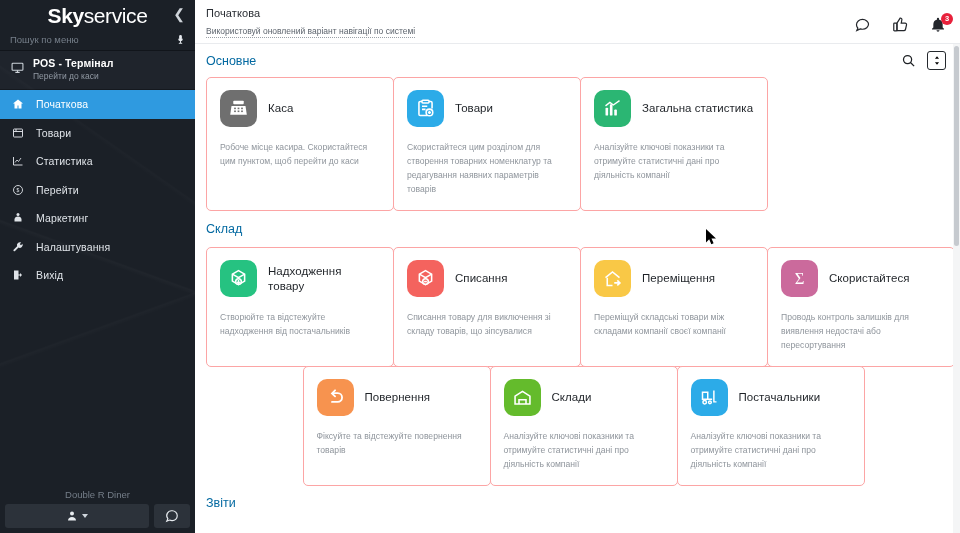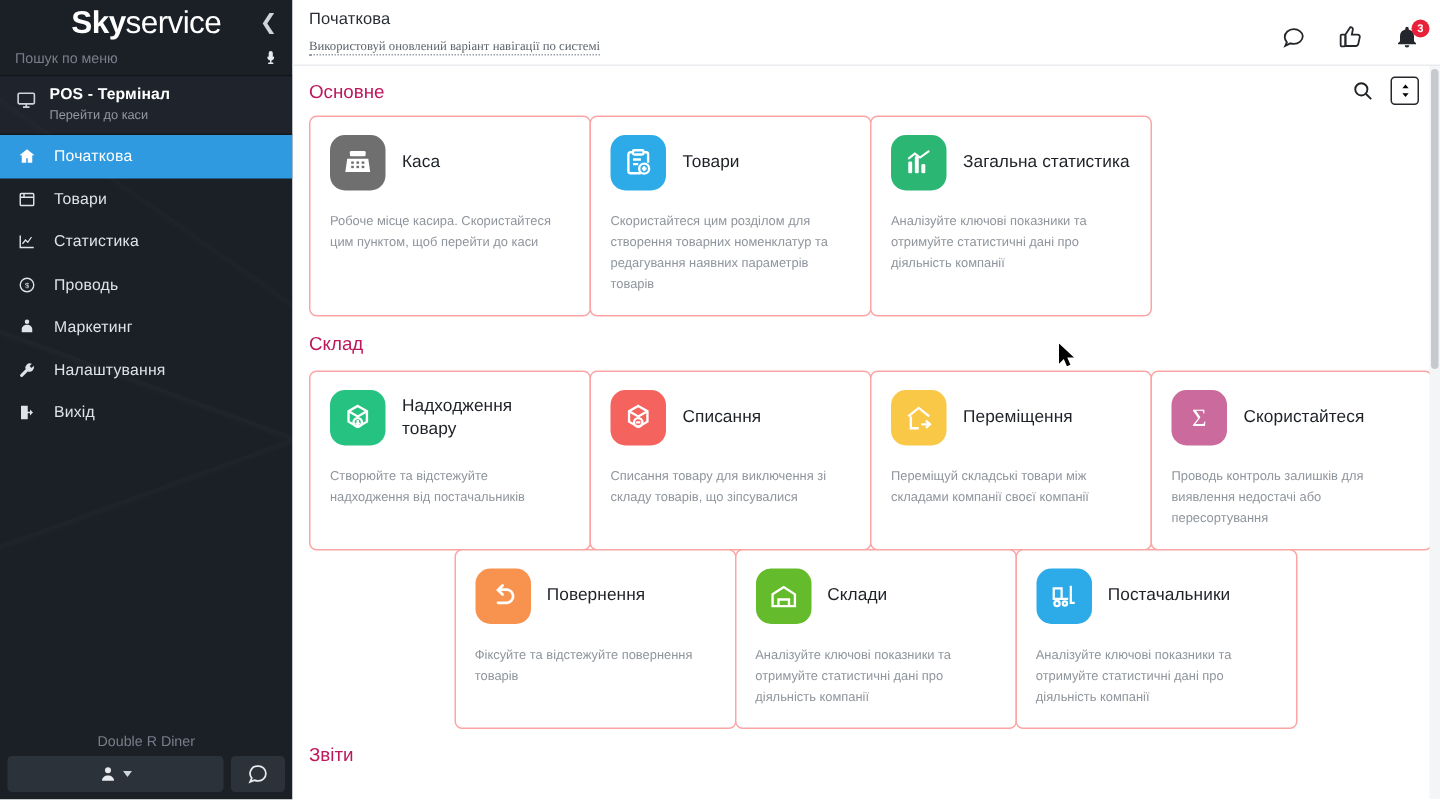--- a/index.html
+++ b/index.html
@@ -99,38 +99,37 @@
     height: 44px; border-bottom: 1px solid #e9ebee;
     display: flex; align-items: flex-start; padding: 6px 14px 0 11px;
     flex: 0 0 44px;
   }
   .tb-left { flex: 1; }
   .tb-title { font-size: 11px; color: #2a2e34; line-height: 14px; letter-spacing:.1px;}
   .tb-sub {
     font-size: 8.5px; color: #5d646d; margin-top: 3px;
     border-bottom: 1px dotted #9aa0a7; display: inline-block; padding-bottom:1px;
     cursor: pointer;
-    font-family: Liberation Serif, serif;
   }
   .tb-icons { display: flex; align-items: center; gap: 21px; padding-top: 10px; }
   .tb-ico { color: #23262b; cursor: pointer; position: relative; display:flex; }
   .badge {
     position: absolute; top: -4px; right: -7px;
     background: #e8213b; color: #fff; border-radius: 50%;
     width: 12px; height: 12px; font-size: 7.5px;
     display: flex; align-items: center; justify-content: center; font-weight: 700;
   }
 
   .content { flex: 1; overflow: hidden; position: relative; }
 
   .sec-head {
     display: flex; align-items: center; justify-content: space-between;
     padding: 0 14px 0 11px; height: 33px;
   }
-  .sec-title { font-size: 12.5px; color: #be185d; }
+  .sec-title { font-size: 12.5px; color: #0369a1; }
   .sec-actions { display: flex; align-items: center; gap: 11px; }
   .sec-ico { color: #1d2024; cursor: pointer; display:flex; }
   .sec-box {
     width: 19px; height: 19px; border: 1.5px solid #24282d; border-radius: 3px;
     display: flex; align-items: center; justify-content: center; cursor: pointer;
   }
 
   .grid { display: flex; padding: 0 0 0 11px; }
   .card {
     width: 188px; min-height: 118px;
@@ -222,21 +221,21 @@
         </span>
         <span class="nav-label">Статистика</span>
       </div>
       <div class="nav-item">
         <span class="ni">
           <svg width="12" height="12" viewBox="0 0 24 24" fill="none" stroke="currentColor" stroke-width="1.8">
               <circle cx="12" cy="12" r="9"></circle>
               <text x="12" y="16" font-size="10" fill="currentColor" stroke="none" text-anchor="middle">$</text>
             </svg>
         </span>
-        <span class="nav-label">Проводь</span>
+        <span class="nav-label">Перейти</span>
       </div>
       <div class="nav-item">
         <span class="ni">
           <svg width="12" height="12" viewBox="0 0 24 24" fill="currentColor">
               <circle cx="12" cy="5" r="3"></circle>
               <path d="M12 9c-4 0-7 2.5-7 6v4h14v-4c0-3.5-3-6-7-6z"></path>
             </svg>
         </span>
         <span class="nav-label">Маркетинг</span>
       </div>

